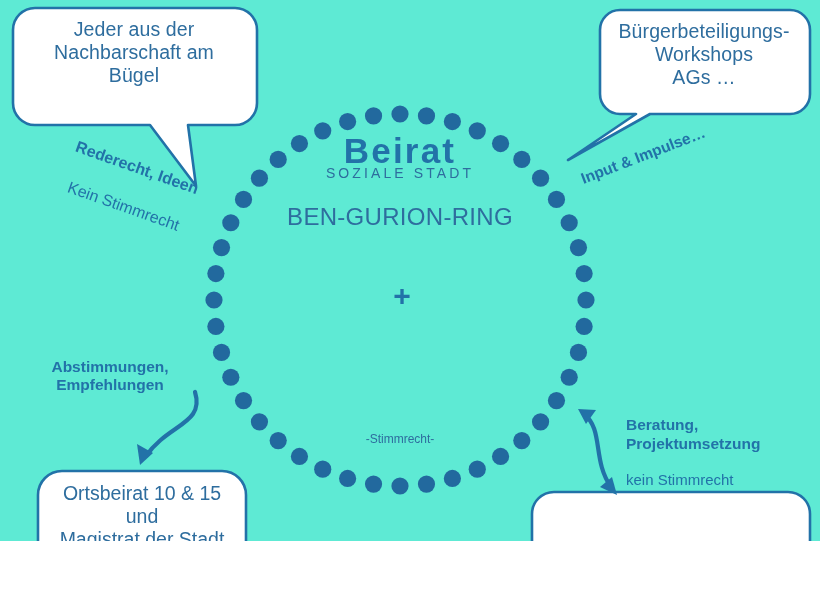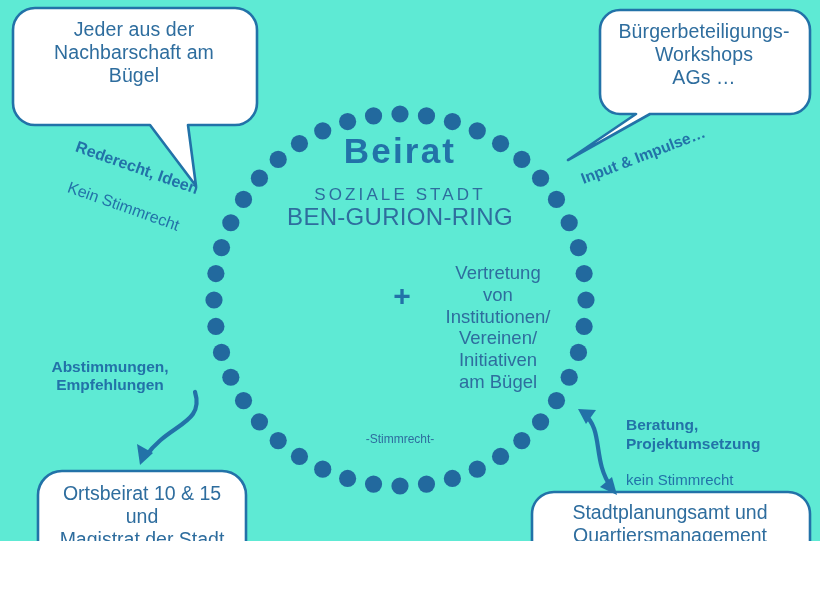--- a/index.html
+++ b/index.html
@@ -53,22 +53,22 @@
 
   
   #title-main {
     left: 250px; top: 130px; width: 300px;
     font-size: 35px;
     font-weight: bold;
     letter-spacing: 2.2px;
     color: #2272a8;
   }
   #title-sub1 {
-    left: 250px; top: 185px; width: 300px;
-    font-size: 17px;
+    left: 250px; top: 165px; width: 300px;
+    font-size: 14px;
     letter-spacing: 3.1px;
     color: #2e6d9e;
   }
   #title-sub2 {
     left: 250px; top: 203px; width: 300px;
     font-size: 24px;
     letter-spacing: 0.3px;
     color: #2e6d9e;
   }
   #col-left {
@@ -233,39 +233,31 @@
 
   <div class="txt" id="title-main">Beirat</div>
 
   <div class="txt" id="title-sub1">SOZIALE STADT</div>
 
   <div class="txt" id="title-sub2">BEN-GURION-RING</div>
 
 
   <div class="txt" id="plus-sign">+</div>
 
-  <div class="txt" id="col-right">Vertretung
-von
-Institutionen/
-Vereinen/
-Initiativen
-am Bügel</div>
 
   <div class="txt" id="stimmrecht">-Stimmrecht-</div>
 
   <div class="txt" id="label-abstimmungen">Abstimmungen,
 Empfehlungen</div>
 
   <div id="label-beratung" class="txt">
     <span class="b">Beratung,
 Projektumsetzung</span>
     <span class="n">kein Stimmrecht</span>
   </div>
 
   <div class="txt box-text" id="box-bl-text">Ortsbeirat 10 &amp; 15
 und
 Magistrat der Stadt
 Frankfurt am Main</div>
 
-  <div class="txt box-text" id="box-br-text">Stadtplanungsamt und
-Quartiersmanagement</div>
 
 </div>
 
 </body></html>

